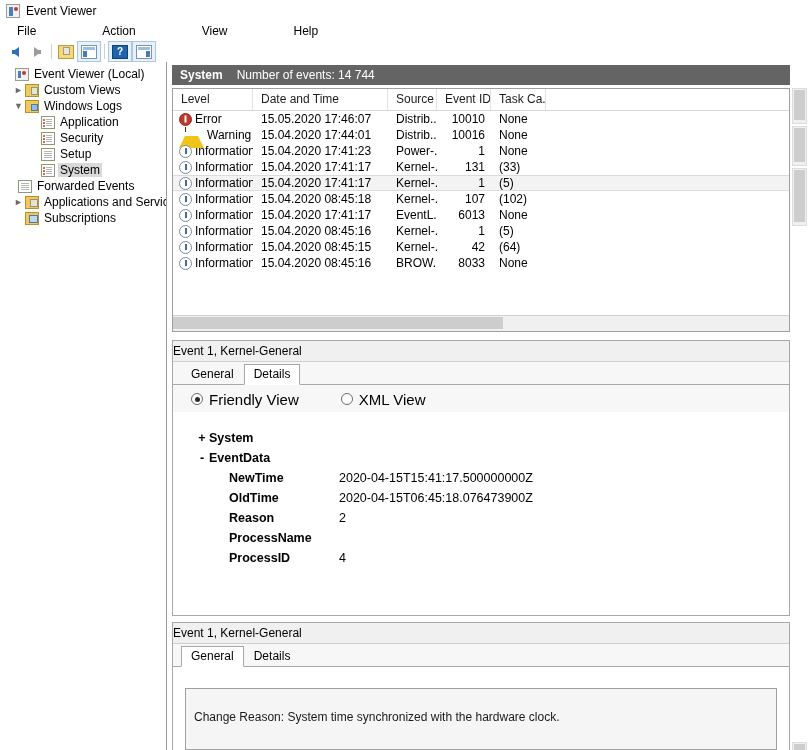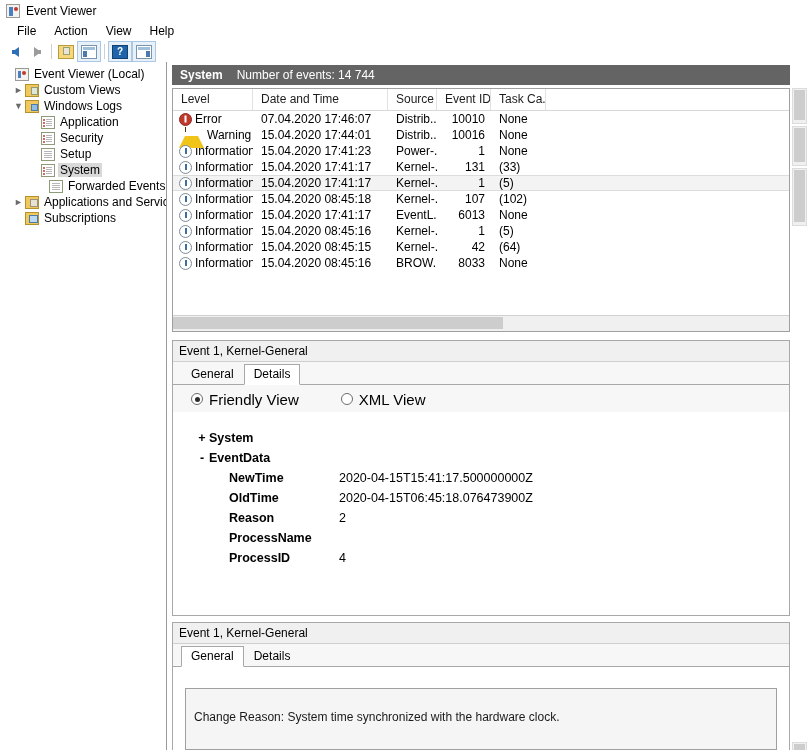--- a/index.html
+++ b/index.html
@@ -15,21 +15,21 @@
   
   .titlebar{height:21px;display:flex;align-items:center;padding-left:6px;background:#ffffff;}
   .titlebar .tb-icon{width:14px;height:14px;margin-right:6px;position:relative;flex:none;}
   .titlebar .tb-title{font-size:12px;color:#000;}
 
   .ev-icon{position:relative;width:14px;height:14px;background:#f4f2ee;border:1px solid #9c9a94;box-sizing:border-box;}
   .ev-icon:before{content:"";position:absolute;left:2px;top:2px;width:4px;height:9px;background:#4a7fc1;}
   .ev-icon:after{content:"";position:absolute;left:7px;top:2px;width:4px;height:4px;border-radius:50%;background:#c0392b;}
 
   
-  .menubar{height:20px;display:flex;align-items:center;padding-left:8px;background:#ffffff;}
+  .menubar{height:20px;display:flex;align-items:center;padding-left:8px;background:#ffffff;gap:48px;}
   .menubar .mi{font-size:12px;padding:2px 9px;color:#000;cursor:default;}
 
   
   .toolbar{height:21px;display:flex;align-items:center;padding-left:4px;background:#ffffff;
            border-bottom:1px solid #d6d6d6;}
   .tb-btn{width:22px;height:19px;display:flex;align-items:center;justify-content:center;position:relative;}
   .tb-sep{width:1px;height:15px;background:#cfcfcf;margin:0 3px;}
   .arr-left{border-top:5px solid transparent;border-bottom:5px solid transparent;border-right:7px solid #2e6fb7;position:relative;}
   .arr-left:after{content:"";position:absolute;left:0px;top:-2px;width:6px;height:4px;background:#2e6fb7;}
   .arr-right{border-top:5px solid transparent;border-bottom:5px solid transparent;border-left:7px solid #9b9b9b;position:relative;}
@@ -117,21 +117,21 @@
   .g-info{border-radius:50%;background:#ffffff;border:1.5px solid #7b8b99;box-sizing:border-box;}
   .g-info:after{content:"";position:absolute;left:5px;top:2.5px;width:1.5px;height:6px;background:#3d6f9e;}
 
   
   .hscroll{position:absolute;left:0;right:0;bottom:0;height:15px;background:#f0f0f0;border-top:1px solid #d0d0d0;}
   .hscroll .thumb{position:absolute;left:0;top:1px;height:12px;width:330px;background:#cdcdcd;}
 
   
   .detailpane{position:absolute;left:5px;top:278px;right:22px;height:276px;
               border:1px solid #a8a8a8;background:#ffffff;box-sizing:border-box;overflow:hidden;}
-  .dp-title{height:20px;display:flex;align-items:center;padding-left:6px;font-size:12px;
+  .dp-title{height:20px;display:flex;align-items:center;font-size:12px;
             background:#f0f0f0;border-bottom:1px solid #cfcfcf;}
   .tabstrip{height:22px;display:flex;align-items:flex-end;padding-left:8px;
             border-bottom:1px solid #a8a8a8;background:#f7f7f7;}
   .tab{font-size:12px;padding:2px 9px 3px 9px;border:1px solid transparent;background:transparent;
        position:relative;top:1px;cursor:default;}
   .tab.active{background:#ffffff;border:1px solid #a8a8a8;border-bottom:1px solid #ffffff;font-weight:normal;}
   .viewrow{height:28px;display:flex;align-items:center;padding-left:18px;background:#f7f7f7;
            border-bottom:1px solid #e2e2e2;}
   .radio{display:flex;align-items:center;margin-right:42px;font-size:15px;}
   .radio .rd{width:12px;height:12px;border-radius:50%;border:1px solid #6d6d6d;background:#fff;
@@ -232,21 +232,21 @@
       <div class="tnode" style="padding-left:41px;">
         <span class="nic nic-log"></span>
         <span class="tlabel">Setup</span>
       </div>
 
       <div class="tnode sel" style="padding-left:41px;">
         <span class="nic nic-log-r"></span>
         <span class="tlabel">System</span>
       </div>
 
-      <div class="tnode" style="padding-left:49px;">
+      <div class="tnode" style="padding-left:18px;">
         <span class="nic nic-log"></span>
         <span class="tlabel">Forwarded Events</span>
       </div>
 
       <div class="tnode" style="padding-left:12px;">
         <span class="twist">►</span>
         <span class="nic nic-app"></span>
         <span class="tlabel">Applications and Services Lo</span>
       </div>
 
@@ -275,21 +275,21 @@
           <div class="ch" style="flex:1;border-right:none;"></div>
         </div>
 
         <div class="rows">
 
           <div class="row">
             <div class="cell lvl" style="width:80px;">
                 <span class="glyph g-err"></span>
                 <span>Error</span>
               </div>
-            <div class="cell" style="width:135px;">07.04.2020 17:46:07</div>
+            <div class="cell" style="width:135px;">15.05.2020 17:46:07</div>
             <div class="cell" style="width:49px;">Distrib...</div>
             <div class="cell r" style="width:54px;">10010</div>
             <div class="cell" style="width:55px;">None</div>
           </div>
 
           <div class="row">
             <div class="cell lvl" style="width:80px;">
                 <span class="glyph g-warn"></span>
                 <span>Warning</span>
               </div>

